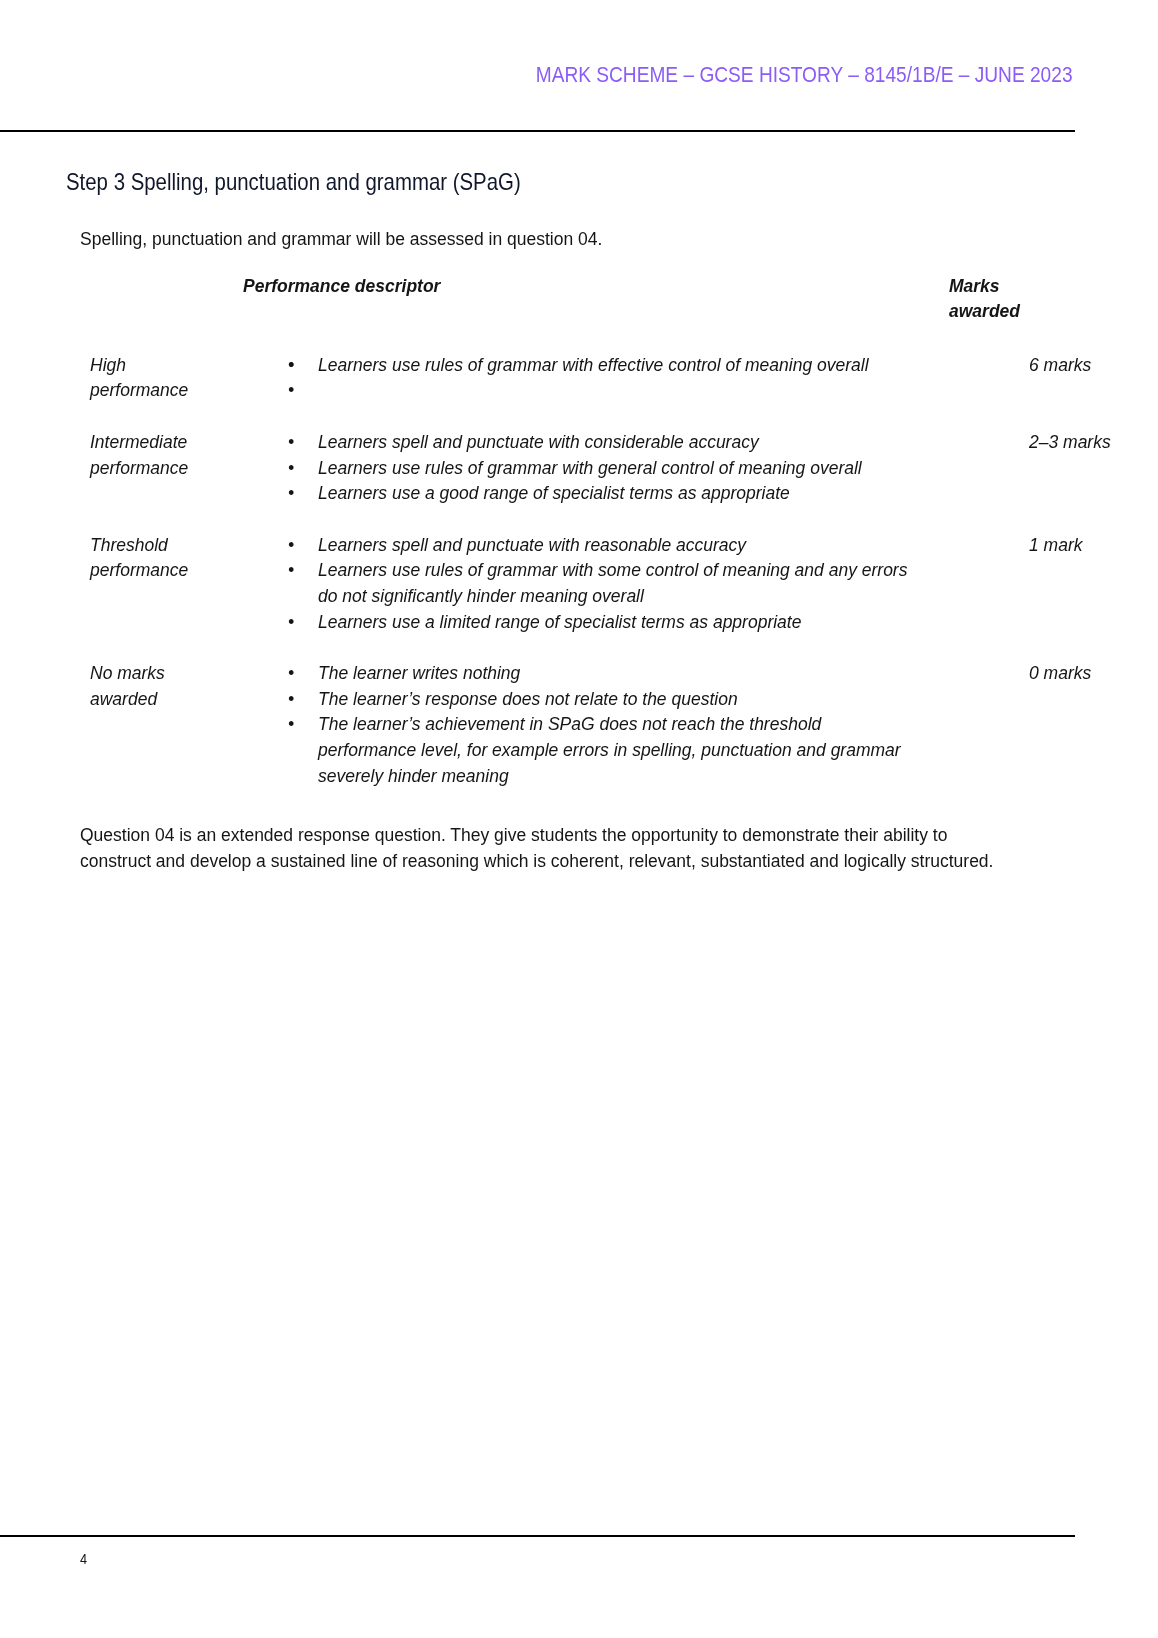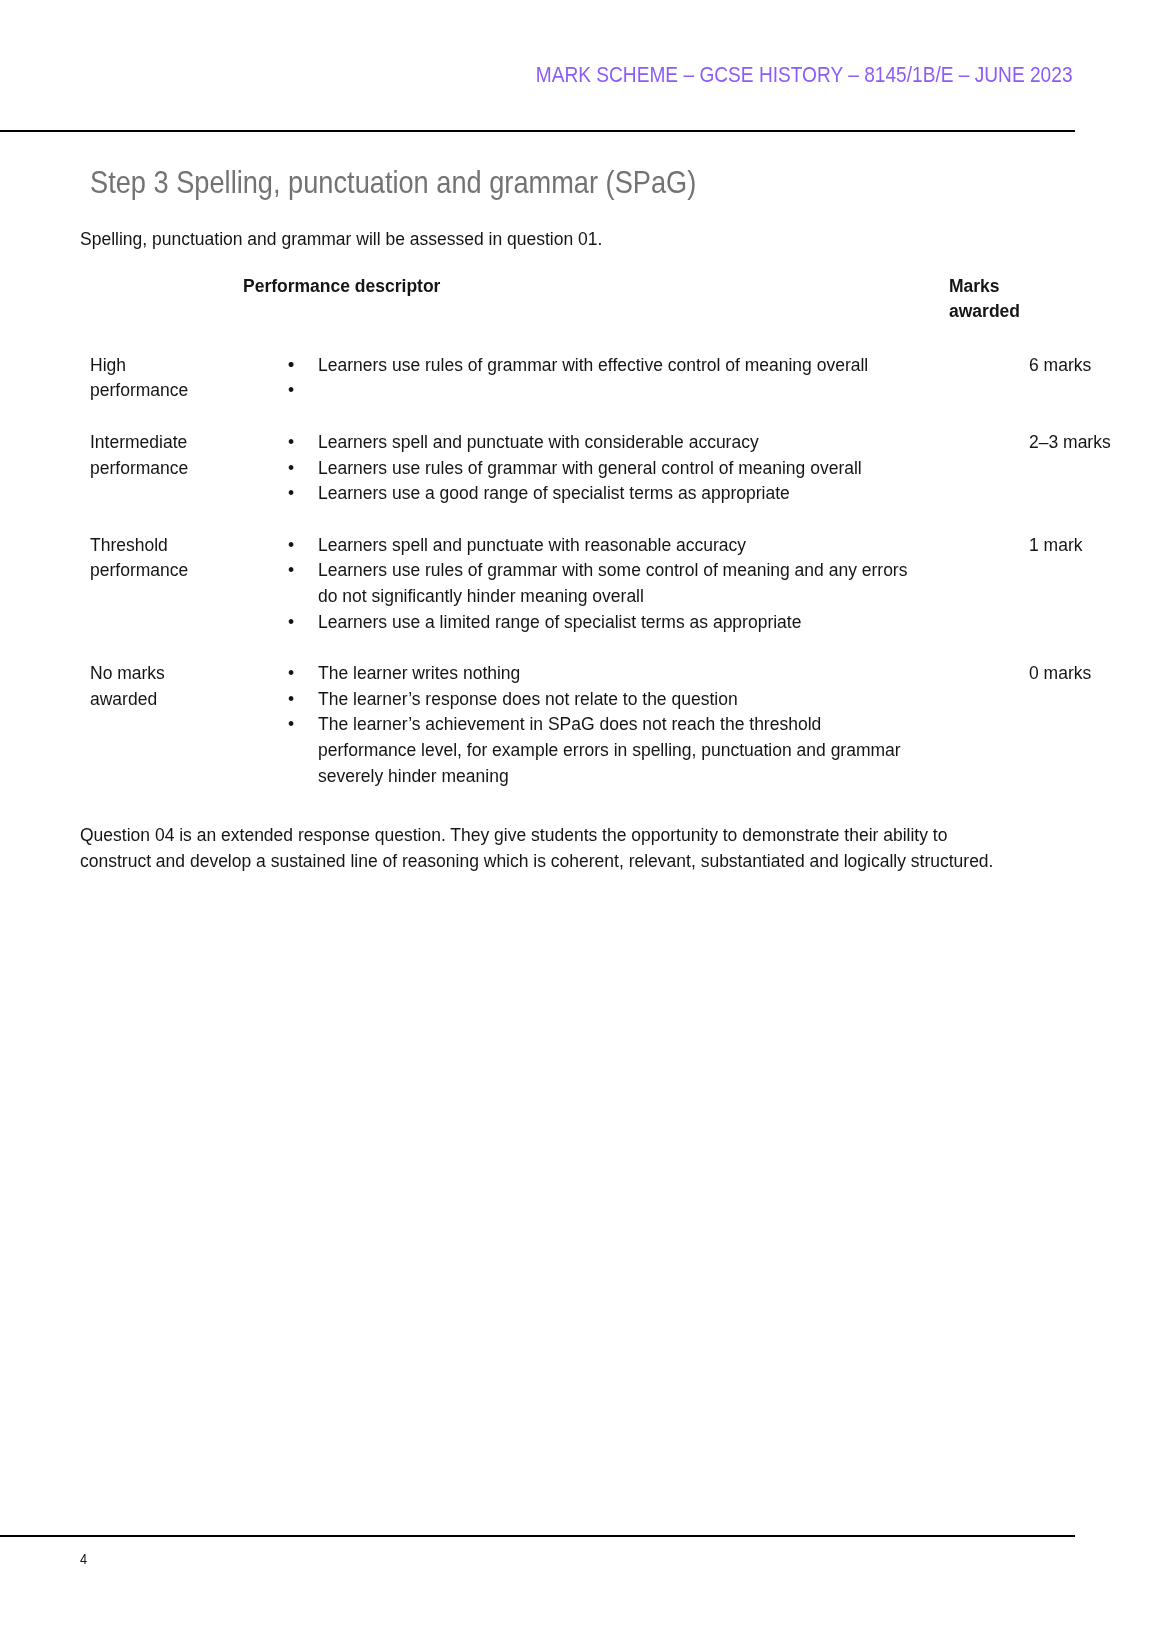--- a/index.html
+++ b/index.html
@@ -29,35 +29,36 @@
     color:#8b5cf6;
     white-space:nowrap;
   }
   .rule {
     width:1075px; height:2px;
     background:#000;
   }
   .rule-top { margin-top:42px; }
 
   .page-title {
-    margin:32px 0 0 90px;
-    font-size:32px;
+    margin:32px 0 0 66px;
+    font-size:24px;
     line-height:36px;
     font-weight:400;
-    color:#737373;
+    color:#0f172a;
     white-space:nowrap;
   }
 
   .intro {
     margin:27px 0 0 80px;
   }
 
   .spag-table {
     margin:21px 0 0 90px;
     width:985px;
+    font-style:italic;
   }
   .thead, .trow {
     display:grid;
     grid-template-columns:153px 706px 126px;
     align-items:start;
   }
   .thead { margin-bottom:28px; }
   .trow  { margin-bottom:26px;gap:40px; }
   .th { font-weight:700; }
   .th-marks { max-width:80px; }
@@ -97,21 +98,21 @@
 <div class="doc-header">
   <span class="condensed origin-right">MARK SCHEME – GCSE HISTORY – 8145/1B/E – JUNE 2023</span>
 </div>
 
 <div class="rule rule-top"></div>
 
 <h1 class="page-title">
   <span class="condensed origin-left">Step 3 Spelling, punctuation and grammar (SPaG)</span>
 </h1>
 
-<p class="intro">Spelling, punctuation and grammar will be assessed in question 01.</p>
+<p class="intro">Spelling, punctuation and grammar will be assessed in question 04.</p>
 
 <div class="spag-table">
 
   <div class="thead">
     <div class="th"></div>
     <div class="th">Performance descriptor</div>
     <div class="th th-marks">Marks awarded</div>
   </div>
 
   <div class="trow">

